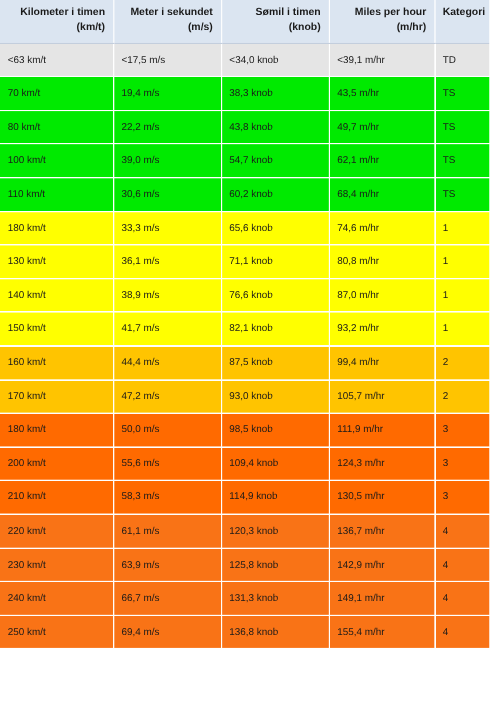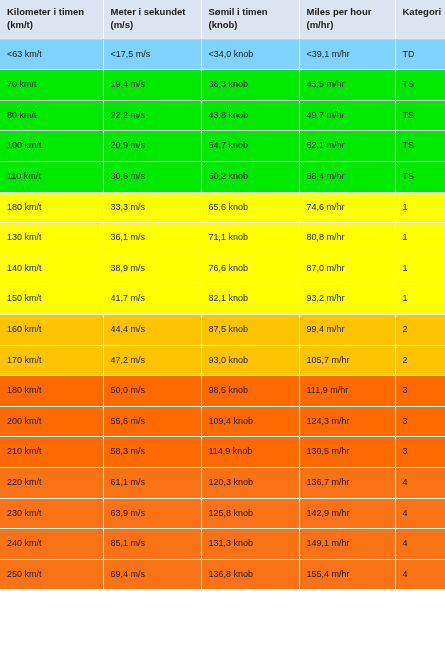--- a/index.html
+++ b/index.html
@@ -21,21 +21,21 @@
   #wind-table col.c2 { width: 98px; }
   #wind-table col.c3 { width: 98px; }
   #wind-table col.c4 { width: 96px; }
   #wind-table col.c5 { width: 50px; }
 
   #wind-table thead th {
     background: #dbe5f1;
     color: #1a1a1a;
     font-weight: bold;
     font-size: 9.5px;
-    text-align: left;
+    text-align: right;
     vertical-align: top;
     padding: 6px 7px 7px 7px;
     line-height: 1.35;
     border-right: 1px solid #ffffff;
     border-bottom: 1px solid #c3cedd;
   }
   #wind-table thead th:last-child { border-right: none; }
 
   #wind-table tbody td {
     color: #1a1a1a;
@@ -45,21 +45,21 @@
     padding: 0 7px;
     height: 29.6px;
     line-height: 29.6px;
     border-right: 1px solid rgba(255,255,255,0.75);
     border-bottom: 1px solid rgba(255,255,255,0.75);
     white-space: nowrap;
     overflow: hidden;
   }
   #wind-table tbody td:last-child { border-right: none; }
 
-  tr.band-td  td { background: #7dd3fc; border-right-color: #e4e4e4; border-bottom-color: #e4e4e4; margin-left: 37px; }
+  tr.band-td  td { background: #e5e5e5; border-right-color: #e4e4e4; border-bottom-color: #e4e4e4; margin-left: 37px; }
   tr.band-ts  td { background: #00ea00; }
   tr.band-1   td { background: #ffff00; }
   tr.band-2   td { background: #ffc400; margin-top: 39px; }
   tr.band-3   td { background: #ff6a00; margin-top: 40px; }
   tr.band-4   td { background: #f97316; }
 
   tr.band-ts td { border-right-color: #5bf55b; border-bottom-color: #5bf55b; }
   tr.band-1  td { border-right-color: #fdfd8a; border-bottom-color: #fdfd8a; }
   tr.band-2  td { border-right-color: #ffdd7a; border-bottom-color: #ffdd7a; }
   tr.band-3  td { border-right-color: #ffa567; border-bottom-color: #ffa567; }
@@ -118,21 +118,21 @@
       </tr>
       <tr class="band-ts">
         <td>80 km/t</td>
         <td>22,2 m/s</td>
         <td>43,8 knob</td>
         <td>49,7 m/hr</td>
         <td>TS</td>
       </tr>
       <tr class="band-ts">
         <td>100 km/t</td>
-        <td>20,9 m/s</td>
+        <td>39,0 m/s</td>
         <td>54,7 knob</td>
         <td>62,1 m/hr</td>
         <td>TS</td>
       </tr>
       <tr class="band-ts">
         <td>110 km/t</td>
         <td>30,6 m/s</td>
         <td>60,2 knob</td>
         <td>68,4 m/hr</td>
         <td>TS</td>
@@ -209,21 +209,21 @@
       </tr>
       <tr class="band-4">
         <td>230 km/t</td>
         <td>63,9 m/s</td>
         <td>125,8 knob</td>
         <td>142,9 m/hr</td>
         <td>4</td>
       </tr>
       <tr class="band-4">
         <td>240 km/t</td>
-        <td>85,1 m/s</td>
+        <td>66,7 m/s</td>
         <td>131,3 knob</td>
         <td>149,1 m/hr</td>
         <td>4</td>
       </tr>
       <tr class="band-4">
         <td>250 km/t</td>
         <td>69,4 m/s</td>
         <td>136,8 knob</td>
         <td>155,4 m/hr</td>
         <td>4</td>

